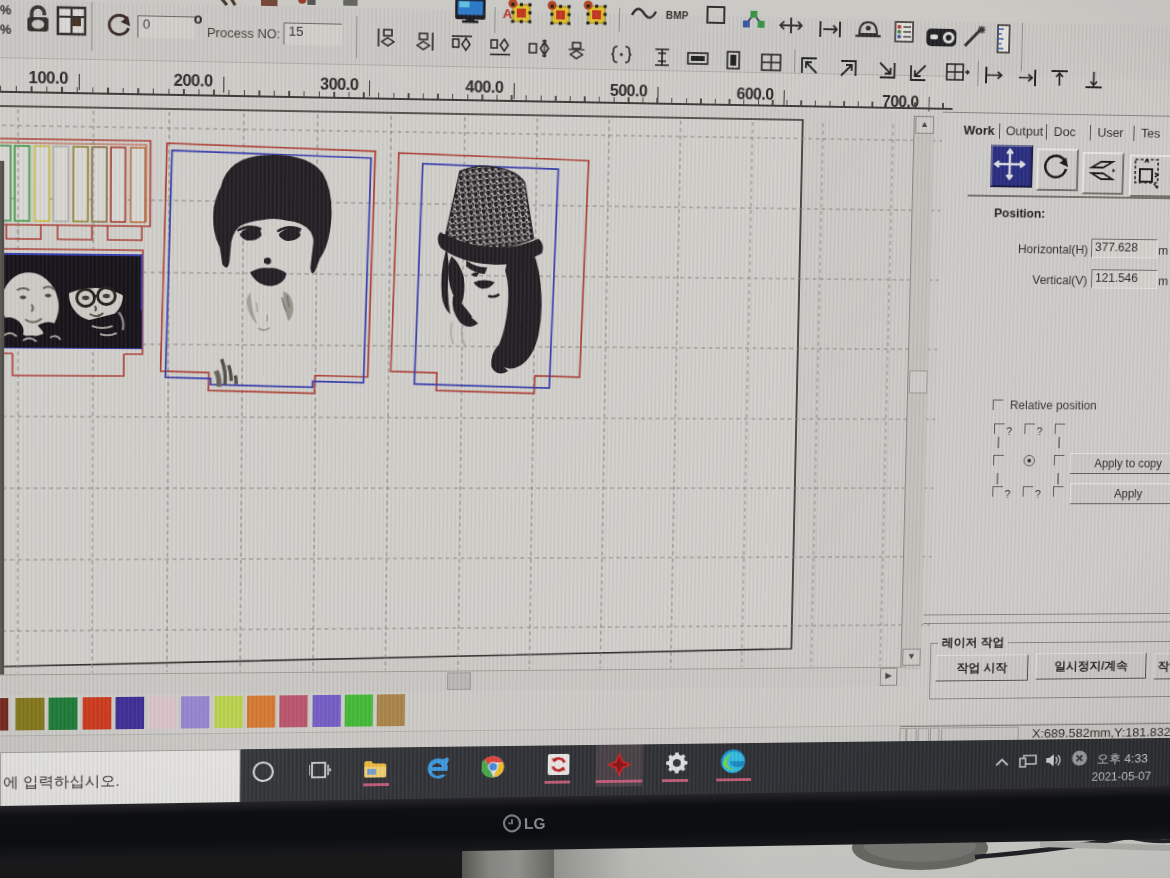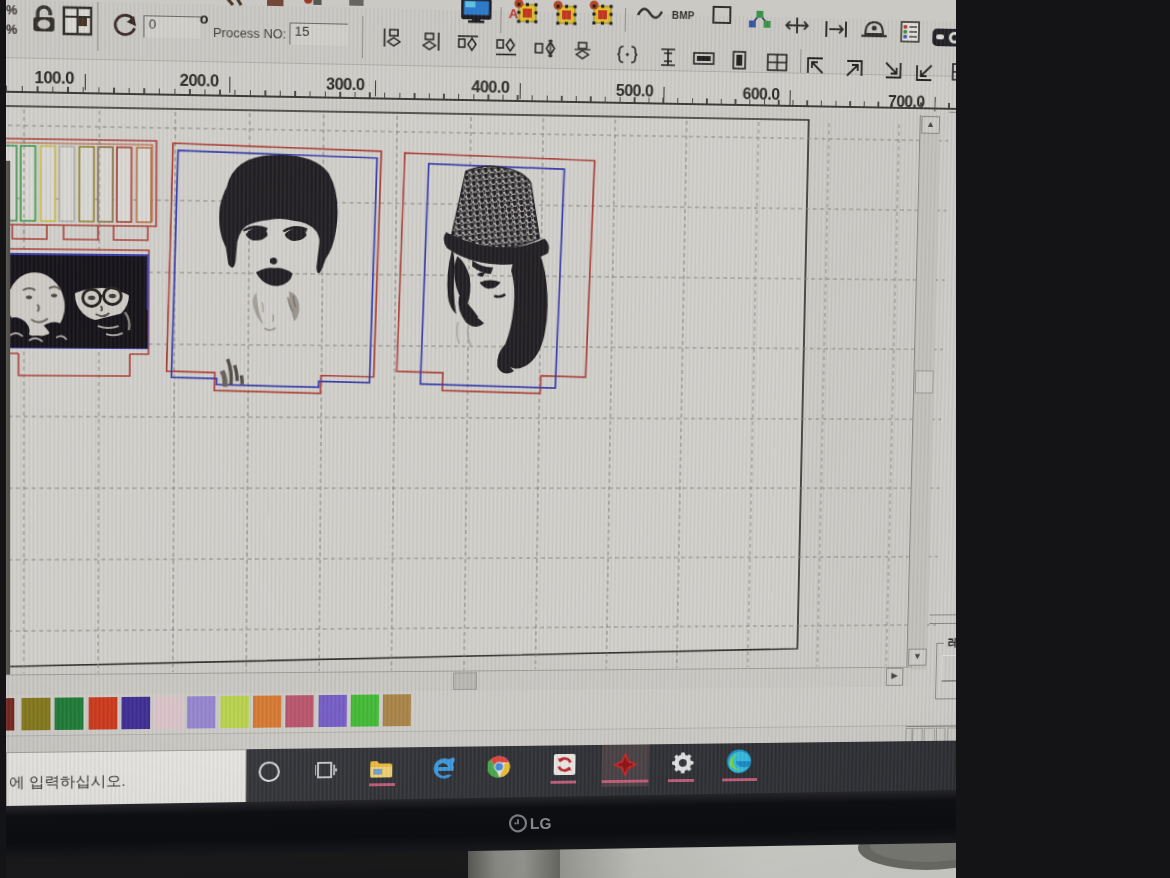--- a/index.html
+++ b/index.html
@@ -1,17 +1,17 @@
 <!DOCTYPE html>
 <html><head>
 <meta charset="utf-8">
 <style>
 html,body{margin:0;padding:0}
 body{width:1170px;height:878px;overflow:hidden;background:#141417;font-family:"Liberation Sans",sans-serif}
-#stage{position:absolute;left:6px;top:0;width:950px;height:878px;overflow:hidden}
+#stage{position:absolute;left:0;top:0;width:1170px;height:878px;overflow:hidden}
 #screen{position:absolute;left:0;top:0;width:1270px;height:810px;background:#d6d4d0;transform-origin:0 0;transform:matrix3d(1.056553,0.023478956,0,4.8335902e-05,0,1.0221268,0,2.7316993e-05,0,0,1,0,0,0,0,1)}
 .a{position:absolute}
 .ink{color:#2b2926}
 #texture{position:absolute;left:0;top:0;width:1270px;height:812px;z-index:90;pointer-events:none;background:repeating-linear-gradient(90deg,rgba(255,255,255,.06) 0 1px,rgba(0,0,0,.05) 2px 3px,rgba(255,255,255,0) 3px 4px)}
 
 #toolbar{position:absolute;left:0;top:0;width:1270px;height:56px;background:#d3d1cd}
 #rulerband{position:absolute;left:0;top:56px;width:945px;height:37px;background:#d8d6d2;border-top:1px solid #b8b6b2}
 .rlab{position:absolute;font-weight:bold;font-size:16px;color:#2e2c29;letter-spacing:-.5px}
 .rtick{position:absolute;width:1px;background:#3a3835}
 .ticks{position:absolute;height:5px;background:repeating-linear-gradient(90deg,#504e4a 0 1.4px,transparent 1.4px 14.6px)}

